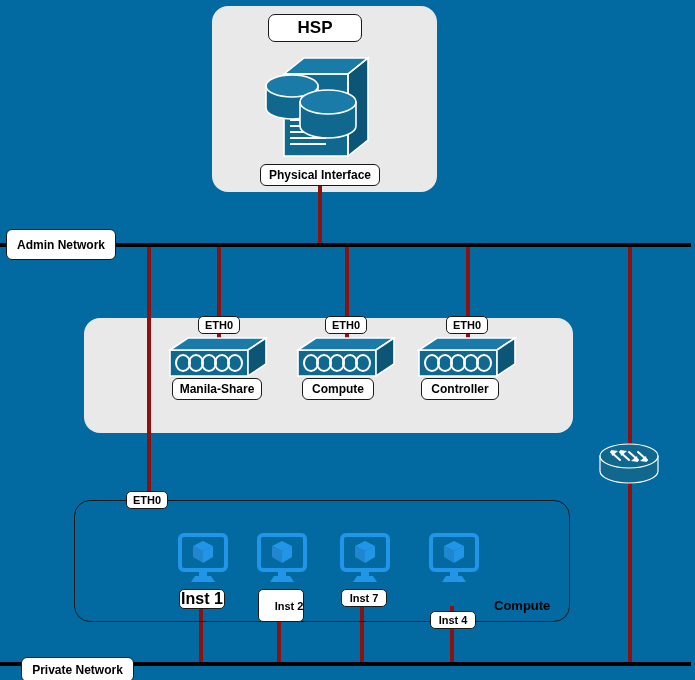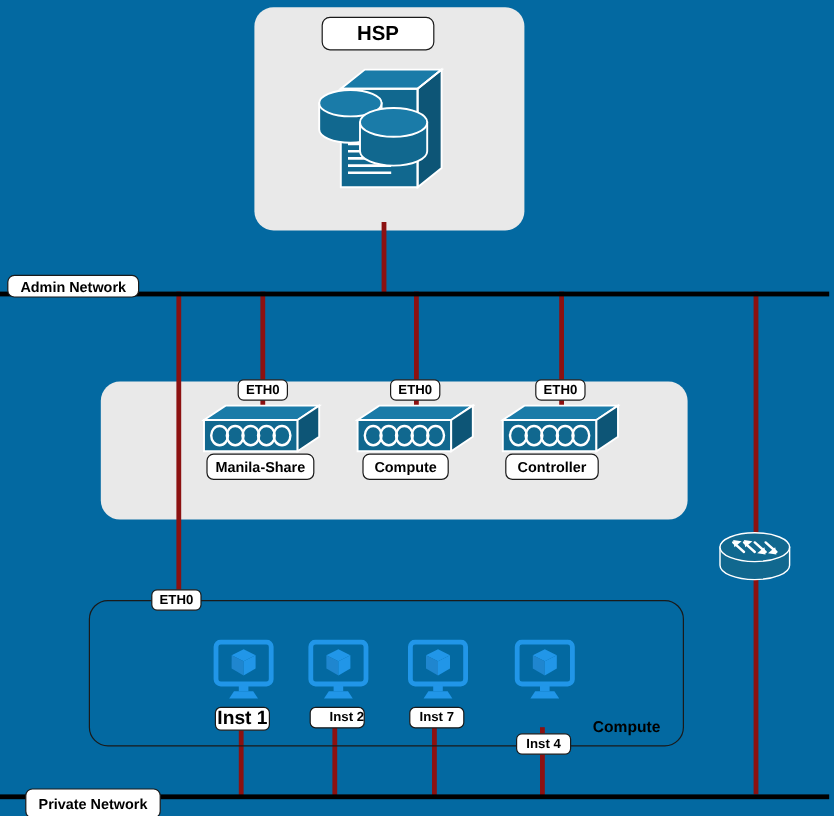--- a/index.html
+++ b/index.html
@@ -80,25 +80,26 @@
         <ellipse cx="28" cy="34" rx="26" ry="11" fill="#1a7ba8" stroke="#ffffff" stroke-width="1.6"></ellipse>
       </g>
 
       <g>
         <path d="M36,50 L36,74 A28,12 0 0 0 92,74 L92,50 Z" fill="#11688f" stroke="#ffffff" stroke-width="1.6"></path>
         <ellipse cx="64" cy="50" rx="28" ry="12" fill="#1a7ba8" stroke="#ffffff" stroke-width="1.6"></ellipse>
       </g>
     </svg>
   </div>
 
+  <div class="pill" style="left:260px;top:164px;width:120px;height:22px;font-size:12px;">Physical Interface</div>
 
   <div class="vline" style="left:318px;top:185px;height:60px;"></div>
 
   <div class="bus" style="left:0px;top:243px;width:691px;"></div>
-  <div class="pill" style="left:6px;top:229px;width:110px;height:19px;font-size:12px;">Admin Network</div>
+  <div class="pill" style="left:6px;top:229px;width:110px;height:31px;font-size:12px;">Admin Network</div>
 
   <div class="vline" style="left:147px;top:243px;height:255px;"></div>
 
   <div class="vline" style="left:217px;top:243px;height:100px;"></div>
 
   <div class="vline" style="left:345px;top:243px;height:100px;"></div>
 
   <div class="vline" style="left:466px;top:243px;height:100px;"></div>
 
   <div class="vline" style="left:628px;top:243px;height:419px;"></div>
@@ -198,21 +199,21 @@
       <rect x="3" y="2" width="46" height="35" rx="4" ry="4" fill="none" stroke="#2196e8" stroke-width="4"></rect>
       <rect x="22" y="37" width="8" height="6" fill="#2196e8"></rect>
       <path d="M14,49 L38,49 L34,43 L18,43 Z" fill="#2196e8"></path>
       <g>
         <polygon points="26,8 36,13 26,18 16,13" fill="#2196e8"></polygon>
         <polygon points="16,13 26,18 26,30 16,24" fill="#1f86cf"></polygon>
         <polygon points="36,13 26,18 26,30 36,24" fill="#2196e8"></polygon>
       </g>
     </svg>
   </div>
-  <div class="pill" style="left:258px;top:589px;width:46px;height:18px;font-size:11px;border-radius:5px;padding-left:16px;">Inst 2</div>
+  <div class="pill" style="left:258px;top:589px;width:46px;height:33px;font-size:11px;border-radius:5px;padding-left:16px;">Inst 2</div>
 
   <div class="inst" style="left:339px;top:533px;width:52px;height:52px;">
     <svg width="52" height="52" viewBox="0 0 52 52" xmlns="http://www.w3.org/2000/svg">
       <rect x="3" y="2" width="46" height="35" rx="4" ry="4" fill="none" stroke="#2196e8" stroke-width="4"></rect>
       <rect x="22" y="37" width="8" height="6" fill="#2196e8"></rect>
       <path d="M14,49 L38,49 L34,43 L18,43 Z" fill="#2196e8"></path>
       <g>
         <polygon points="26,8 36,13 26,18 16,13" fill="#2196e8"></polygon>
         <polygon points="16,13 26,18 26,30 16,24" fill="#1f86cf"></polygon>
         <polygon points="36,13 26,18 26,30 36,24" fill="#2196e8"></polygon>

